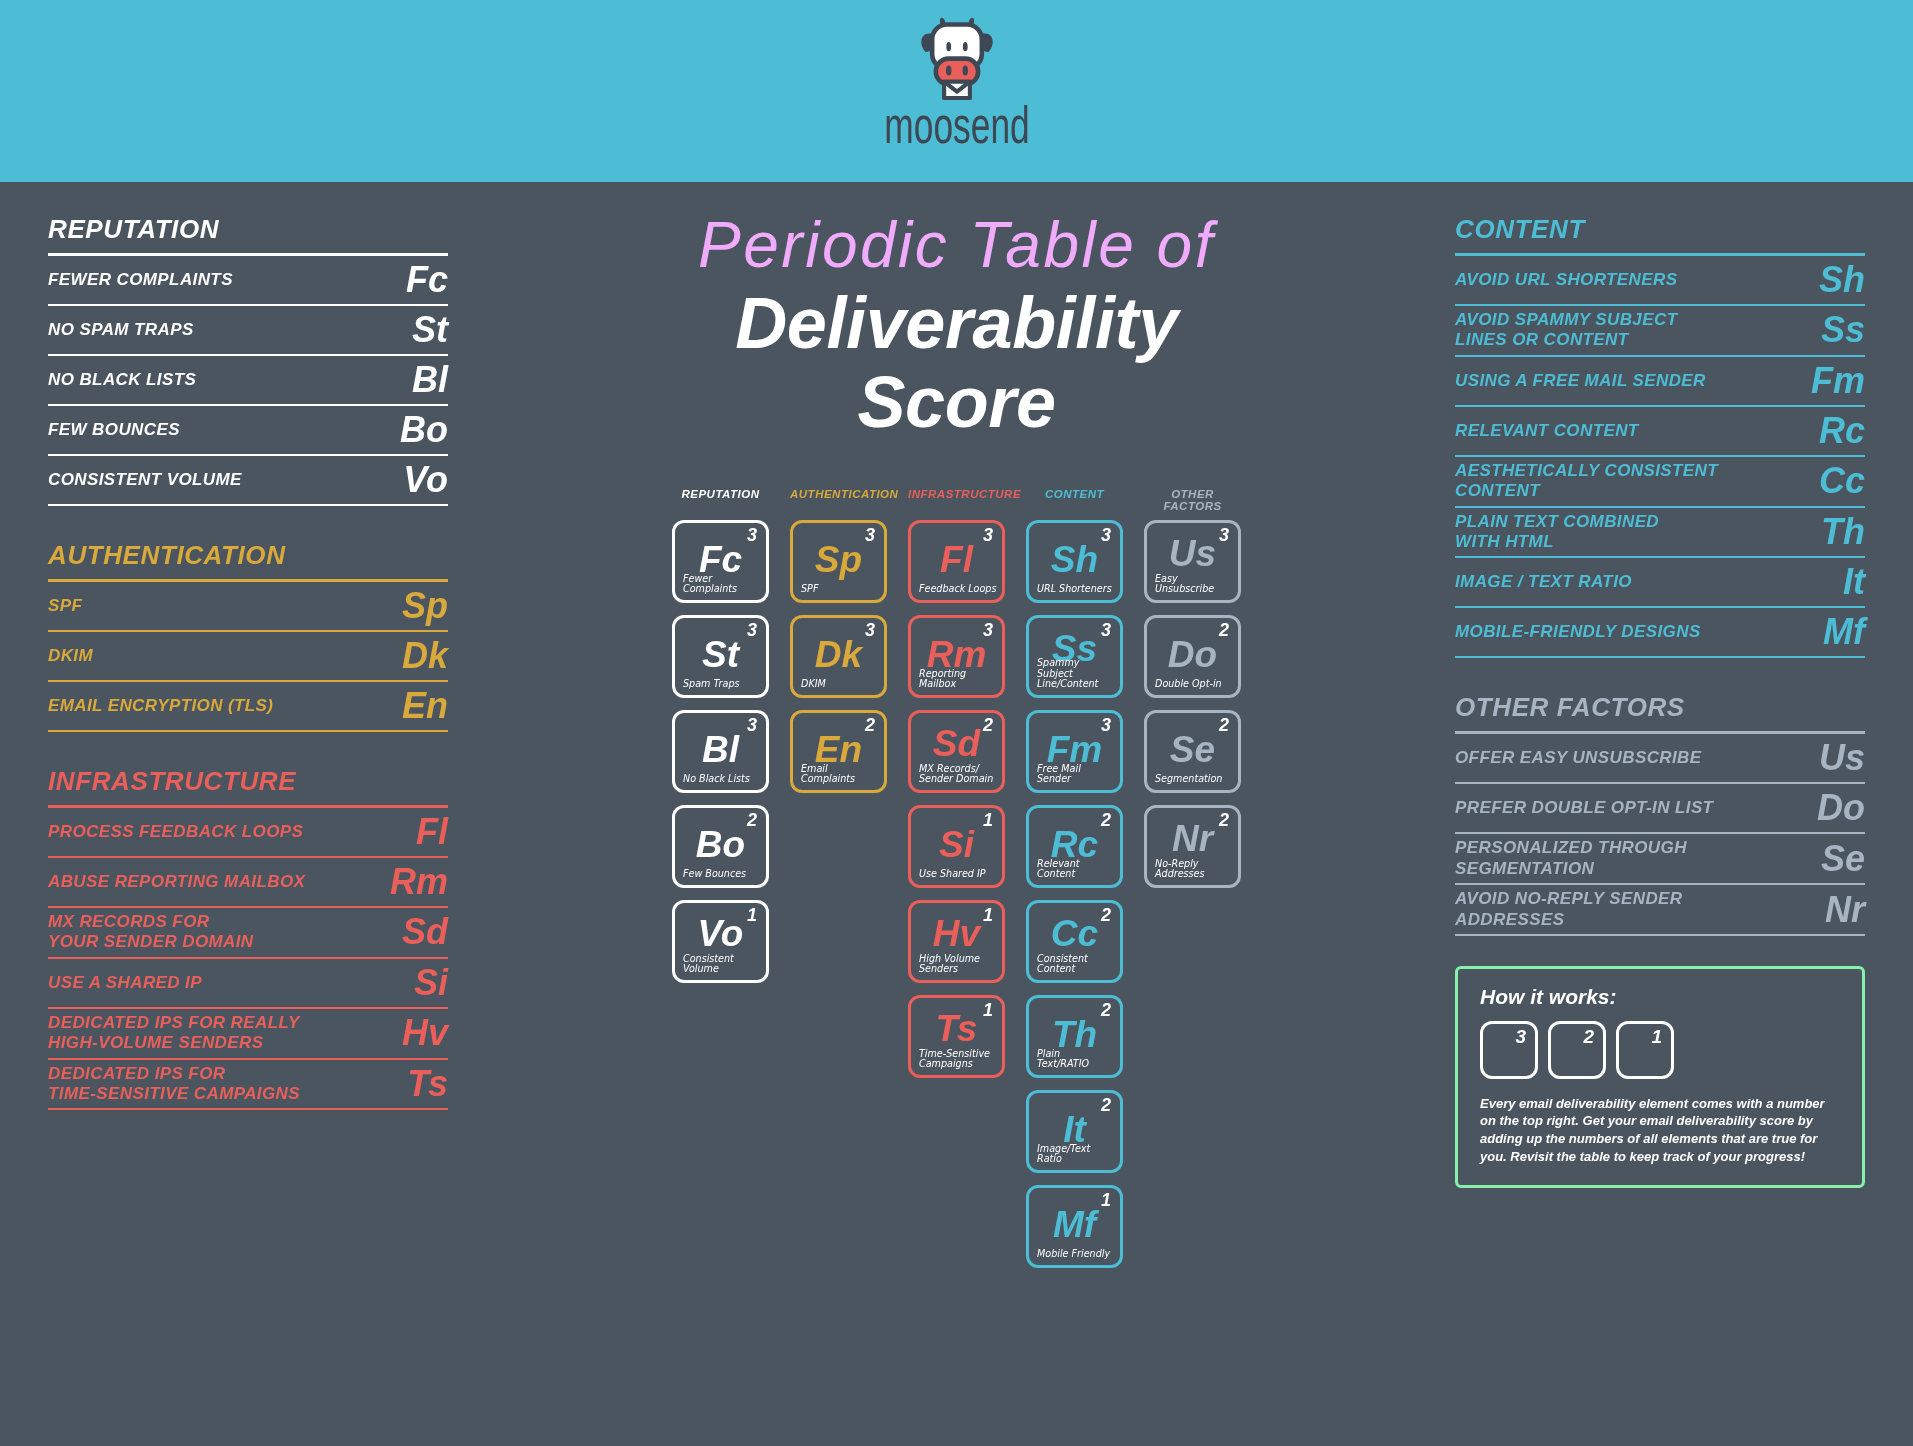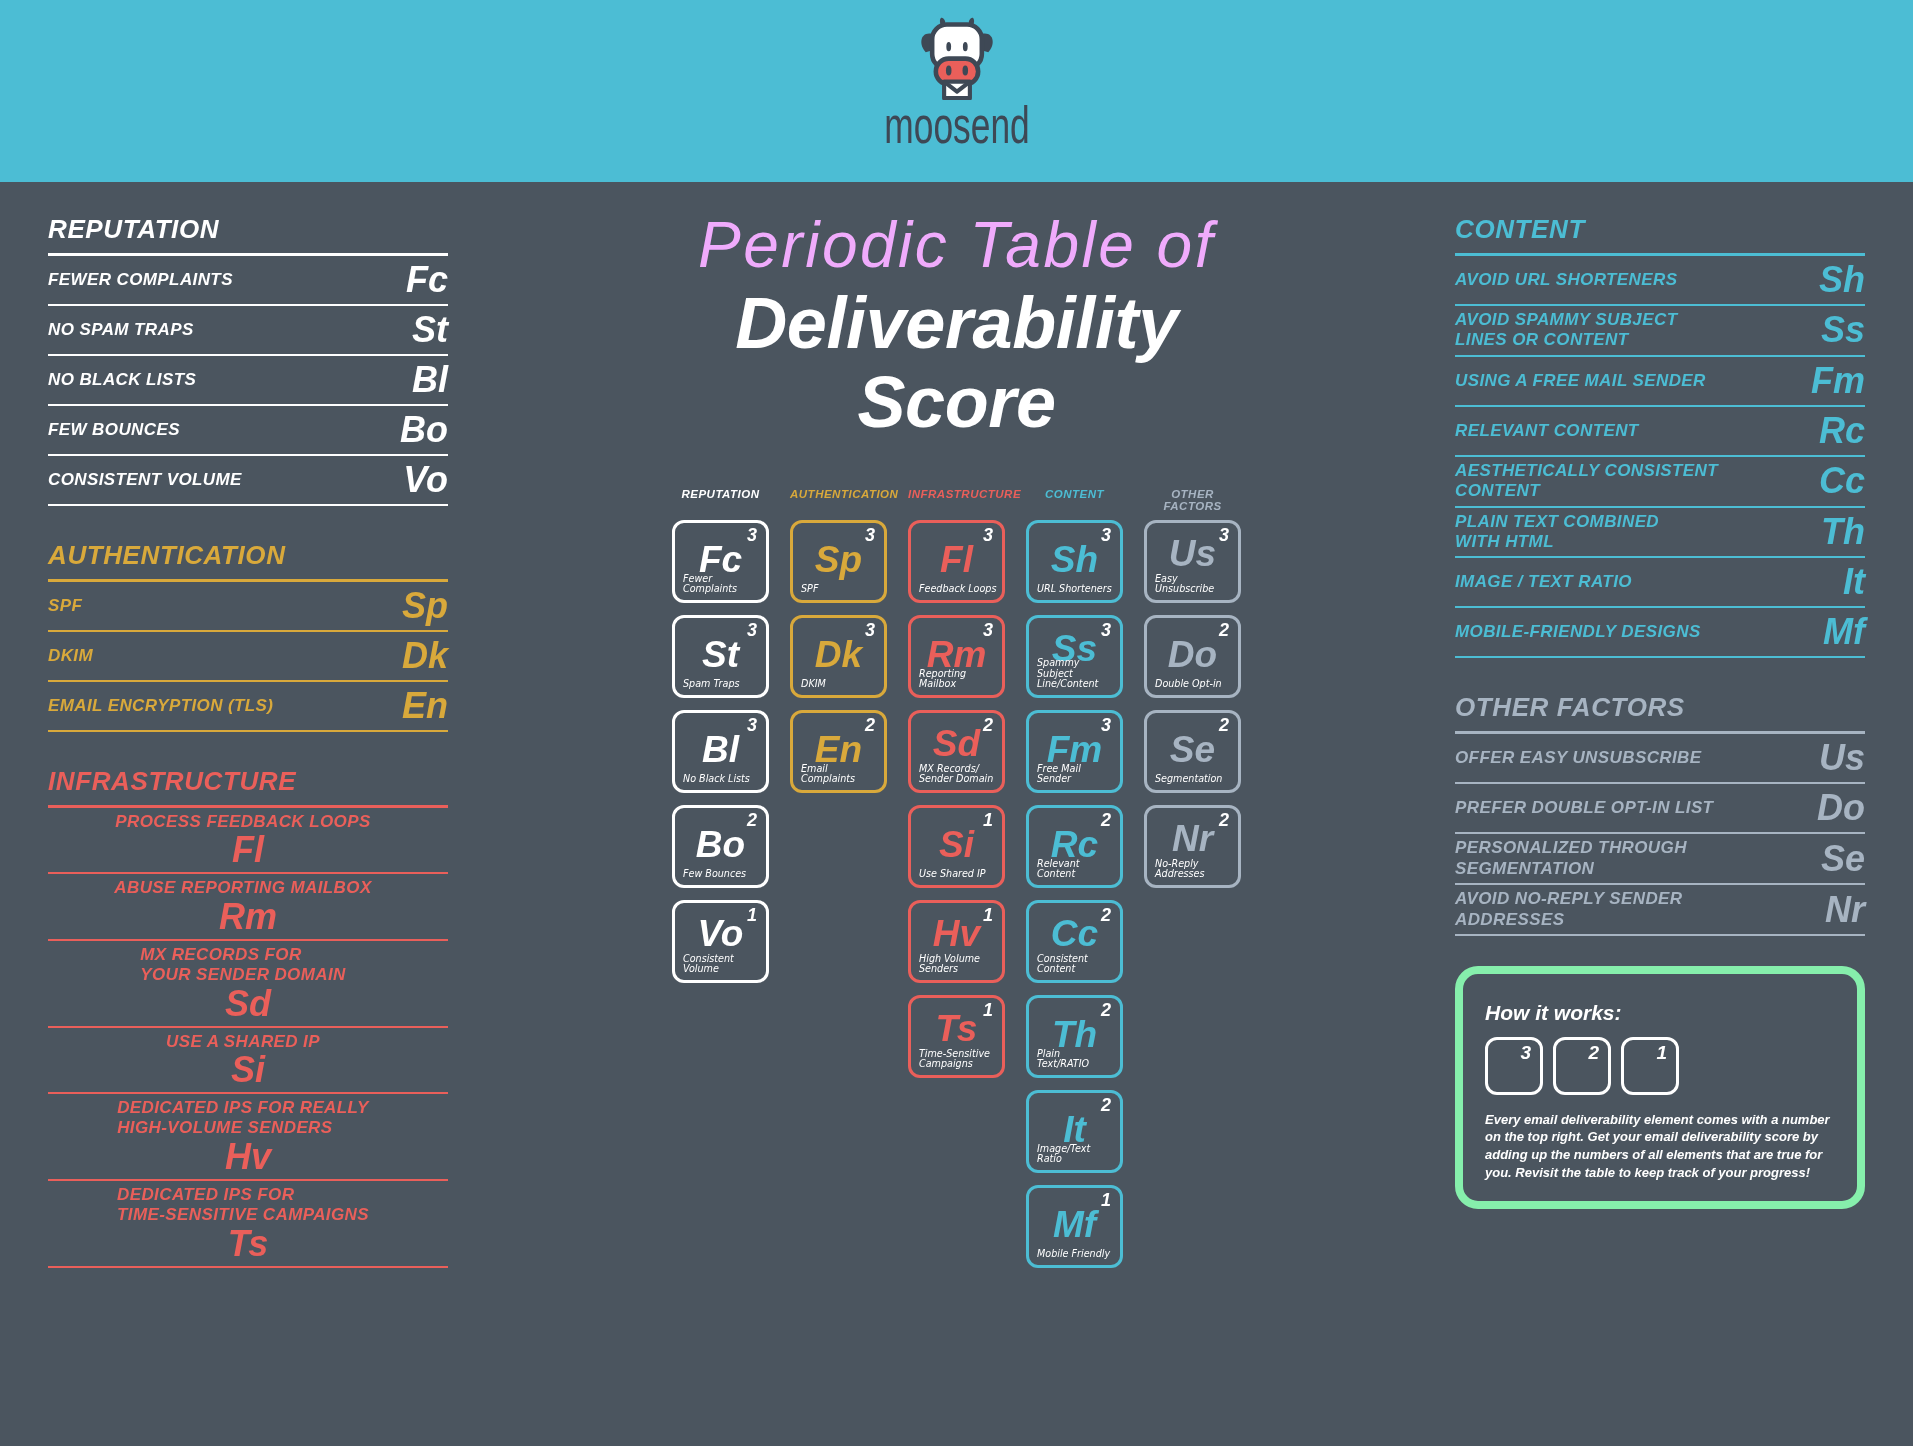--- a/index.html
+++ b/index.html
@@ -77,21 +77,21 @@
   .t-other      { color: #a7b4c2; }
 
   .t-reputation .sec-rule { background: #ffffff; }
   .t-auth .sec-rule       { background: #d9a93b; }
   .t-infra .sec-rule      { background: #ea5f5a; }
   .t-content .sec-rule    { background: #4cbdd4; }
   .t-other .sec-rule      { background: #a7b4c2; }
 
   .t-reputation .row { border-bottom-color: #ffffff; }
   .t-auth .row       { border-bottom-color: #d9a93b; }
-  .t-infra .row      { border-bottom-color: #ea5f5a; flex-direction: column; }
+  .t-infra .row      { border-bottom-color: #ea5f5a; }
   .t-content .row    { border-bottom-color: #4cbdd4; }
   .t-other .row      { border-bottom-color: #a7b4c2; }
 
   
   .center {
     position: absolute;
     left: 50%;
     transform: translateX(-50%);
     top: 28px;
     width: 620px;
@@ -178,23 +178,23 @@
   .b-infra { border-color: #ea5f5a; }
   .b-infra .sym { color: #ea5f5a; }
   .b-content { border-color: #4cbdd4; }
   .b-content .sym { color: #4cbdd4; }
   .b-other { border-color: #a7b4c2; }
   .b-other .sym { color: #a7b4c2; }
 
   
   .howbox {
     margin-top: 30px;
-    border: 8px solid #86efac;
-    border-radius: 23px;
-    padding: 27px 22px 20px 22px;
+    border: 3px solid #86efac;
+    border-radius: 6px;
+    padding: 16px 22px 20px 22px;
     color: #ffffff;
   }
   .how-title { font-size: 21px; font-weight: bold; margin-bottom: 12px; }
   .how-chips { display: flex; gap: 10px; margin-bottom: 16px; }
   .chip {
     position: relative;
     width: 58px; height: 58px;
     border: 3px solid #ffffff;
     border-radius: 12px;
   }

